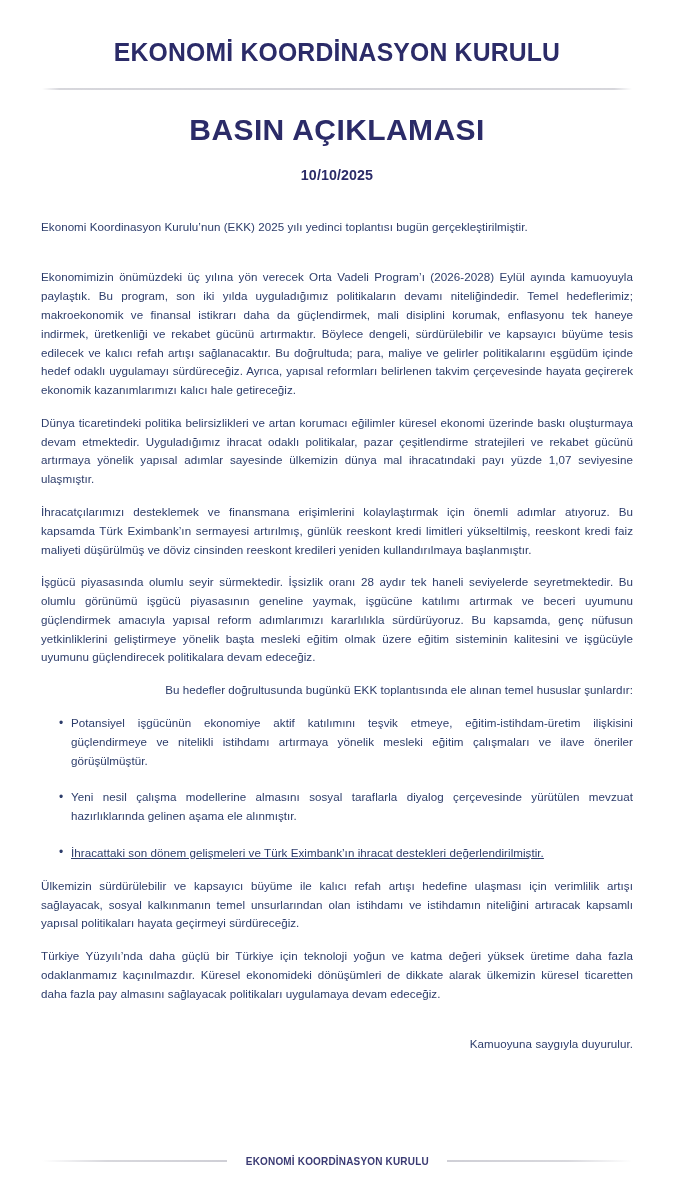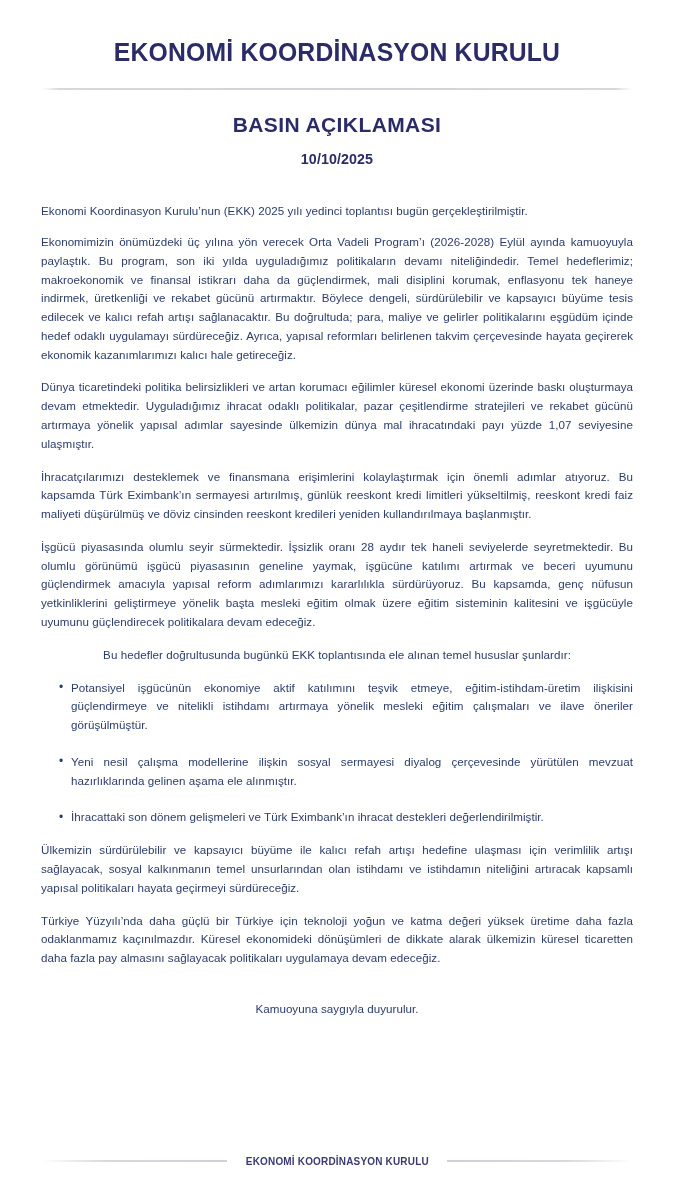--- a/index.html
+++ b/index.html
@@ -48,21 +48,21 @@
         rgba(214,214,219,0) 0%,
         #d7d7dc 3%,
         #d2d2d8 50%,
         #d7d7dc 97%,
         rgba(214,214,219,0) 100%);
   }
 
   .doc-title {
     margin-top: 24px;
     text-align: center;
-    font-size: 21px;
+    font-size: 30px;
     font-weight: bold;
     letter-spacing: 0.4px;
     color: #2b2b68;
     line-height: 1.05;
   }
 
   .doc-date {
     margin-top: 8px;
     text-align: center;
     font-size: 15.5px;
@@ -82,24 +82,24 @@
   .para {
     font-size: 11.6px;
     line-height: 1.62;
     text-align: justify;
     text-justify: inter-word;
     color: #2c3c6a;
     margin: 0 0 14px 0;
     letter-spacing: 0.05px;
   }
   .para.lead {
-    margin-bottom: 12px;
+    margin-bottom: 32px;
   }
   .para.nojustify {
-    text-align: center;
+    text-align: right;
   }
 
   .bullets {
     list-style: none;
     margin: 4px 0 13px 0;
     padding: 0 0 0 18px;
   }
   .bullet {
     font-size: 11.6px;
     line-height: 1.62;
@@ -114,20 +114,21 @@
   .bullet::before {
     content: "\2022";
     position: absolute;
     left: 0;
     top: -0.5px;
     font-size: 12px;
     color: #2c3c6a;
   }
   .bullet:last-child {
     margin-bottom: 14px;
+    text-decoration: underline;
   }
 
   .closing {
     margin-top: 32px;
   }
 
   
   .footer {
     position: absolute;
     left: 0;
@@ -183,21 +184,21 @@
 
     <p class="para">Ekonomimizin önümüzdeki üç yılına yön verecek Orta Vadeli Program’ı (2026-2028) Eylül ayında kamuoyuyla paylaştık. Bu program, son iki yılda uyguladığımız politikaların devamı niteliğindedir. Temel hedeflerimiz; makroekonomik ve finansal istikrarı daha da güçlendirmek, mali disiplini korumak, enflasyonu tek haneye indirmek, üretkenliği ve rekabet gücünü artırmaktır. Böylece dengeli, sürdürülebilir ve kapsayıcı büyüme tesis edilecek ve kalıcı refah artışı sağlanacaktır. Bu doğrultuda; para, maliye ve gelirler politikalarını eşgüdüm içinde hedef odaklı uygulamayı sürdüreceğiz. Ayrıca, yapısal reformları belirlenen takvim çerçevesinde hayata geçirerek ekonomik kazanımlarımızı kalıcı hale getireceğiz.</p>
     <p class="para">Dünya ticaretindeki politika belirsizlikleri ve artan korumacı eğilimler küresel ekonomi üzerinde baskı oluşturmaya devam etmektedir. Uyguladığımız ihracat odaklı politikalar, pazar çeşitlendirme stratejileri ve rekabet gücünü artırmaya yönelik yapısal adımlar sayesinde ülkemizin dünya mal ihracatındaki payı yüzde 1,07 seviyesine ulaşmıştır.</p>
     <p class="para">İhracatçılarımızı desteklemek ve finansmana erişimlerini kolaylaştırmak için önemli adımlar atıyoruz. Bu kapsamda Türk Eximbank’ın sermayesi artırılmış,  günlük reeskont kredi limitleri yükseltilmiş, reeskont kredi faiz maliyeti düşürülmüş ve döviz cinsinden reeskont kredileri yeniden kullandırılmaya başlanmıştır.</p>
     <p class="para">İşgücü piyasasında olumlu seyir sürmektedir. İşsizlik oranı 28 aydır tek haneli seviyelerde seyretmektedir. Bu olumlu görünümü işgücü piyasasının geneline yaymak, işgücüne katılımı artırmak ve beceri uyumunu güçlendirmek amacıyla yapısal reform adımlarımızı kararlılıkla sürdürüyoruz. Bu kapsamda, genç nüfusun yetkinliklerini geliştirmeye yönelik başta mesleki eğitim olmak üzere eğitim sisteminin kalitesini ve işgücüyle uyumunu güçlendirecek politikalara devam edeceğiz.</p>
 
     <p class="para nojustify">Bu hedefler doğrultusunda bugünkü EKK toplantısında ele alınan temel hususlar şunlardır:</p>
 
     <ul class="bullets">
       <li class="bullet">Potansiyel işgücünün ekonomiye aktif katılımını teşvik etmeye, eğitim-istihdam-üretim ilişkisini güçlendirmeye ve nitelikli istihdamı artırmaya yönelik mesleki eğitim çalışmaları ve ilave öneriler görüşülmüştür.</li>
-      <li class="bullet">Yeni nesil çalışma modellerine ilişkin sosyal sermayesi diyalog çerçevesinde yürütülen mevzuat hazırlıklarında gelinen aşama ele alınmıştır.</li>
+      <li class="bullet">Yeni nesil çalışma modellerine almasını sosyal taraflarla diyalog çerçevesinde yürütülen mevzuat hazırlıklarında gelinen aşama ele alınmıştır.</li>
       <li class="bullet">İhracattaki son dönem gelişmeleri ve Türk Eximbank’ın ihracat destekleri değerlendirilmiştir.</li>
     </ul>
 
     <p class="para">Ülkemizin sürdürülebilir ve kapsayıcı büyüme ile kalıcı refah artışı hedefine ulaşması için verimlilik artışı sağlayacak, sosyal kalkınmanın temel unsurlarından olan istihdamı ve istihdamın niteliğini artıracak kapsamlı yapısal politikaları hayata geçirmeyi sürdüreceğiz.</p>
     <p class="para">Türkiye Yüzyılı’nda daha güçlü bir Türkiye için teknoloji yoğun ve katma değeri yüksek üretime daha fazla odaklanmamız kaçınılmazdır. Küresel ekonomideki dönüşümleri de dikkate alarak ülkemizin küresel ticaretten daha fazla pay almasını sağlayacak politikaları uygulamaya devam edeceğiz.</p>
 
     <p class="para nojustify closing">Kamuoyuna saygıyla duyurulur.</p>
 
   </main>
 

